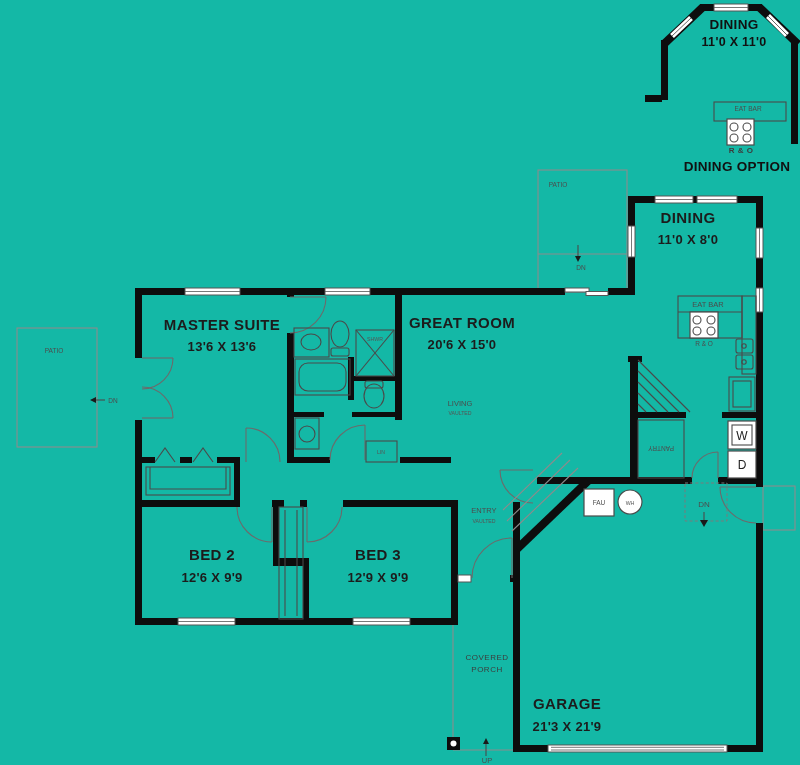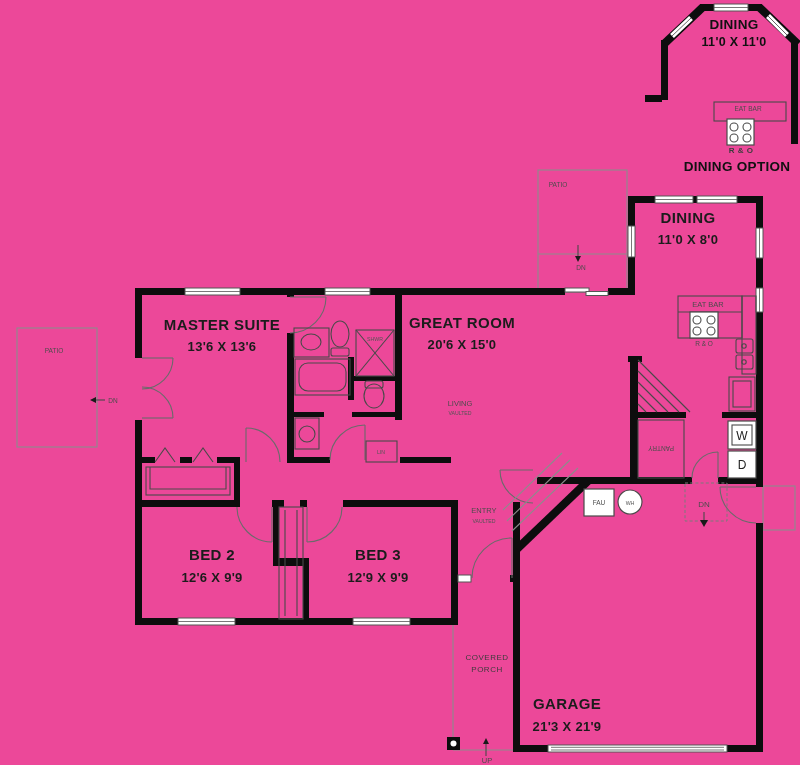--- a/index.html
+++ b/index.html
@@ -1,16 +1,16 @@
 <!DOCTYPE html>
 <html><head>
 <meta charset="utf-8">
 <style>
   html,body{margin:0;padding:0;background:#ffffff;}
-  .stage{position:relative;width:800px;height:765px;background:#ec4899;overflow:hidden;
+  .stage{position:relative;width:800px;height:765px;background:#14b8a6;overflow:hidden;
          font-family:"Liberation Sans", sans-serif;}
   svg{display:block}
   .wall{fill:#0d0d0d;stroke:none}
   .wline{stroke:#0d0d0d;fill:none}
   .thin{stroke:#8c8c8c;stroke-width:1.1;fill:none}
   .fix{stroke:#4a4a4a;stroke-width:1.2;fill:#fff}
   .fixl{stroke:#4a4a4a;stroke-width:1.1;fill:none}
   .door{stroke:#6b6b6b;stroke-width:1.1;fill:none}
   .win{fill:#ffffff;stroke:#555;stroke-width:1}
   .winl{stroke:#555;stroke-width:0.8;fill:none}

